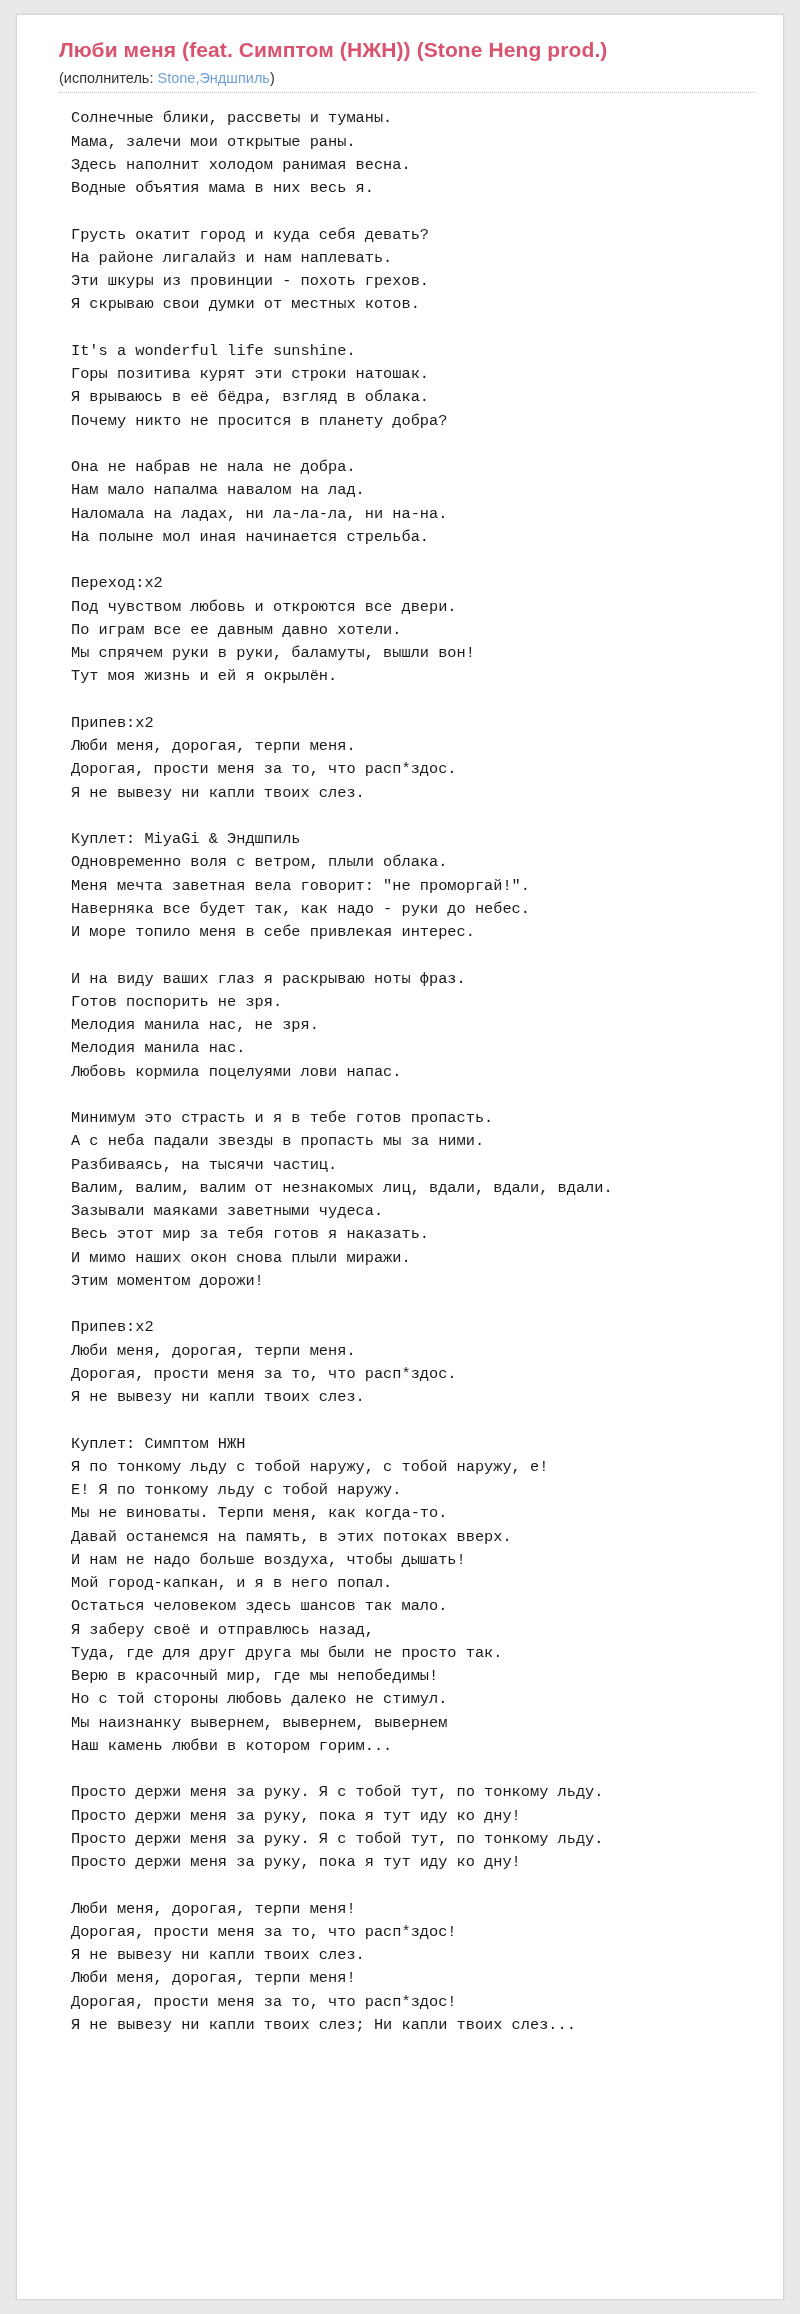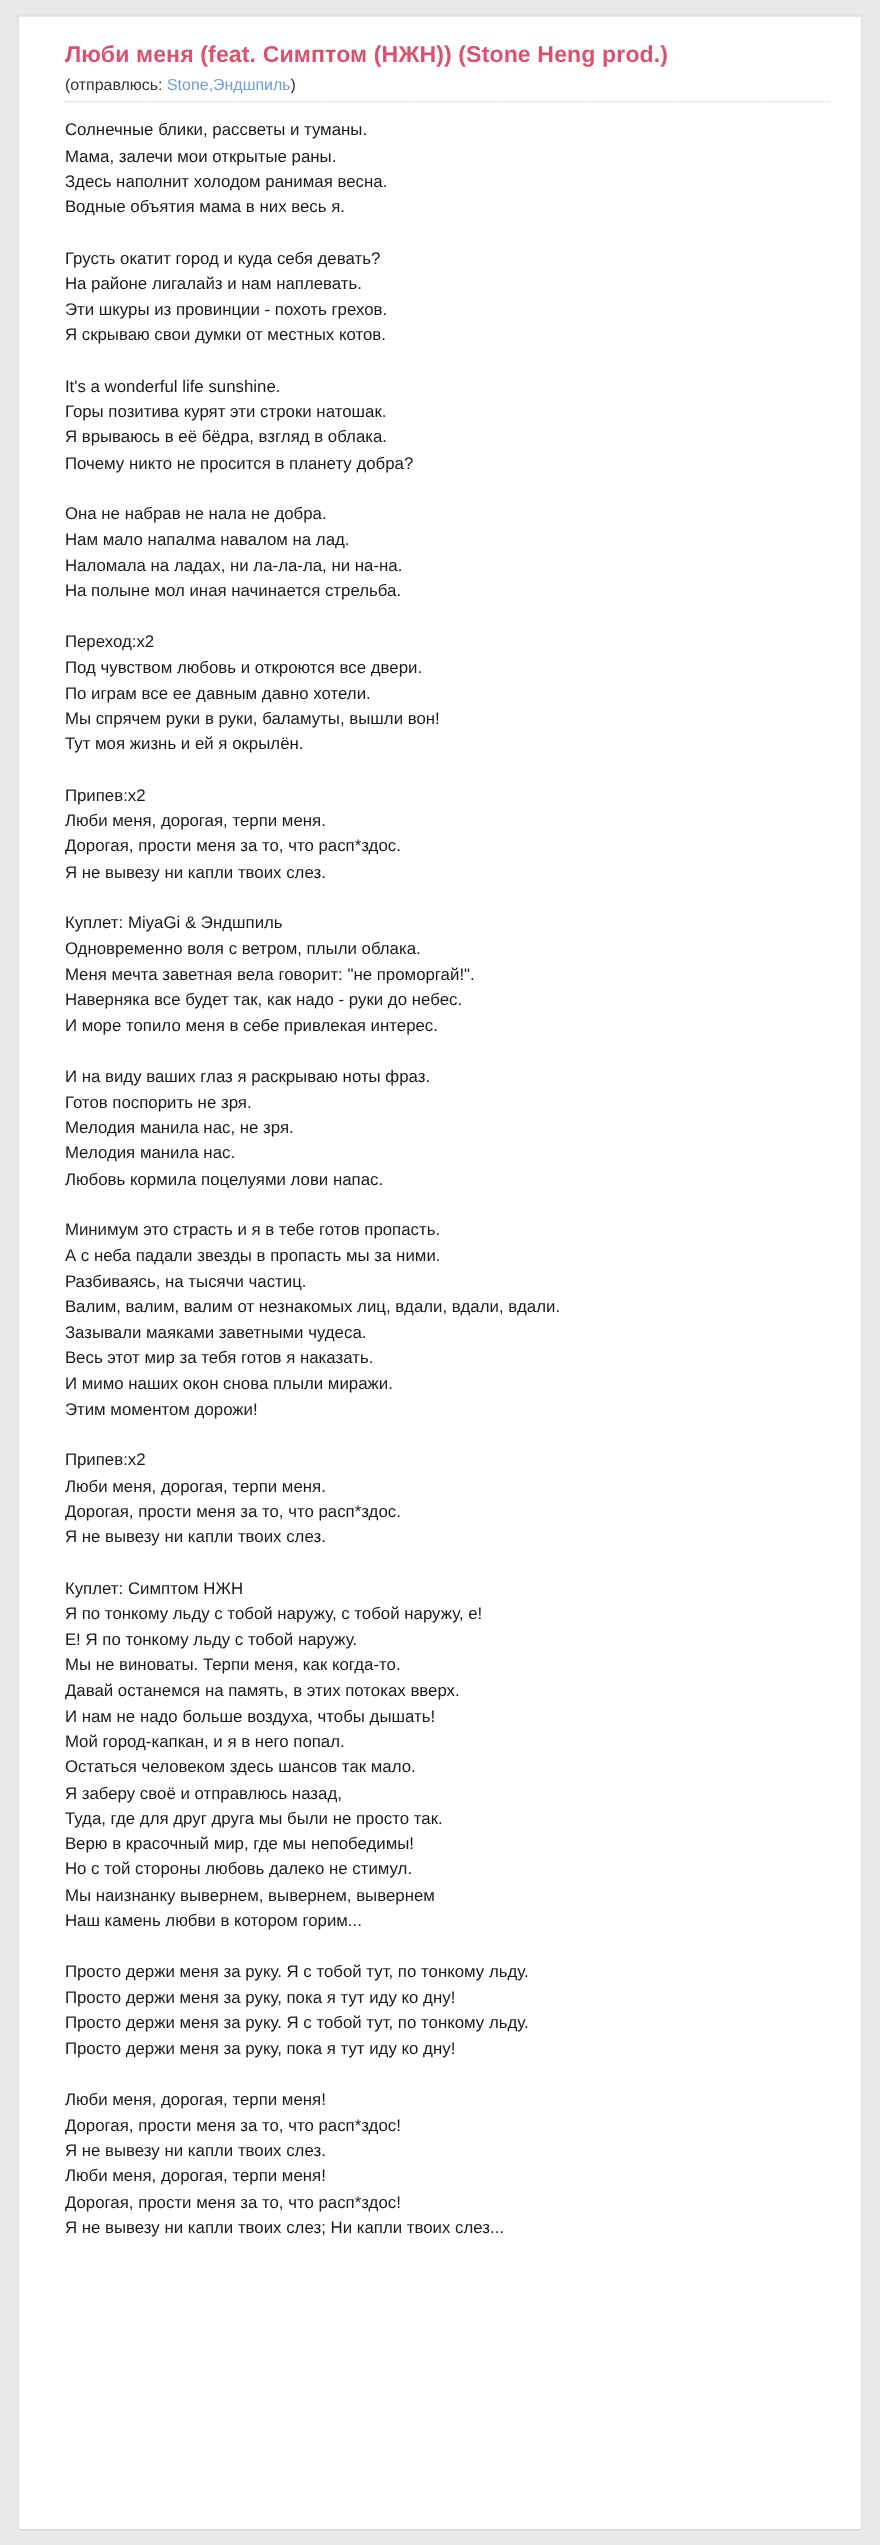--- a/index.html
+++ b/index.html
@@ -54,34 +54,34 @@
     border: none;
     border-top: 1px dotted #c8c8c8;
     margin: 6px 0 14px 0;
   }
   .lyrics {
     font-size: 15.3px;
     color: #1a1a1a;
     line-height: 1.52;
     white-space: pre-wrap;
     word-wrap: break-word;
-    margin: 0;
-    font-family: Liberation Sans, sans-serif;
+    margin: 12px;
+    font-family: Liberation Mono, monospace;
   }
 </style>
 </head>
 <body>
 
 <div class="page">
   <div class="sheet">
 
     <h1 class="song-title">Люби меня (feat. Симптом (НЖН)) (Stone Heng prod.)</h1>
 
     <div class="artist-line">
-      <span class="label">(отправлюсь:</span>
+      <span class="label">(исполнитель:</span>
       <a class="artist-link" href="#">Stone,Эндшпиль</a><span>)</span>
     </div>
 
     <hr class="divider">
 
     <pre class="lyrics">Солнечные блики, рассветы и туманы.
 Мама, залечи мои открытые раны.
 Здесь наполнит холодом ранимая весна.
 Водные объятия мама в них весь я.
 

